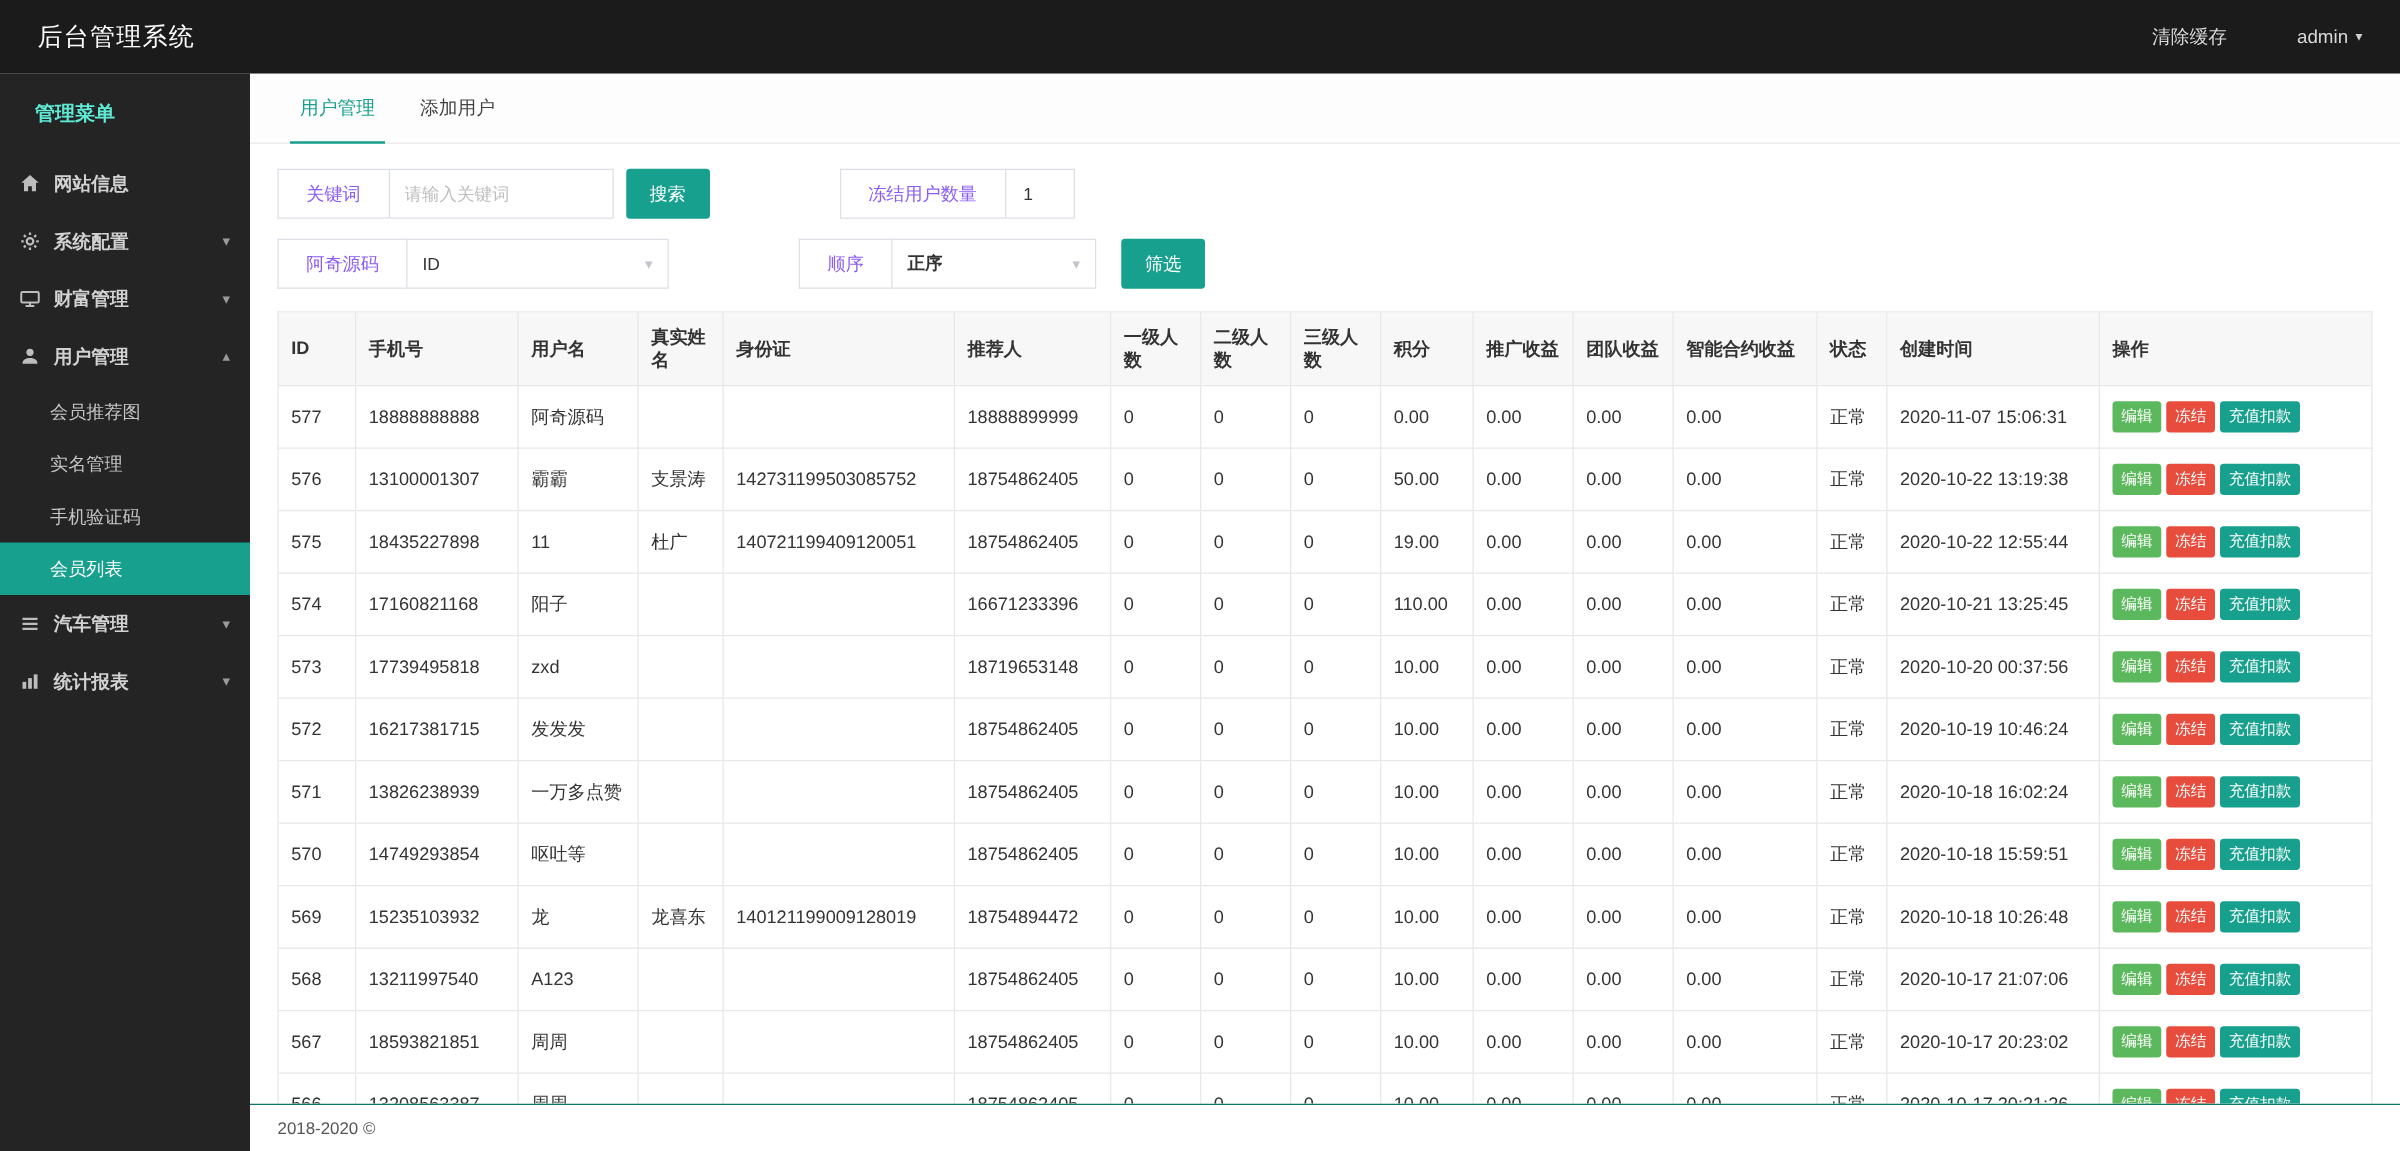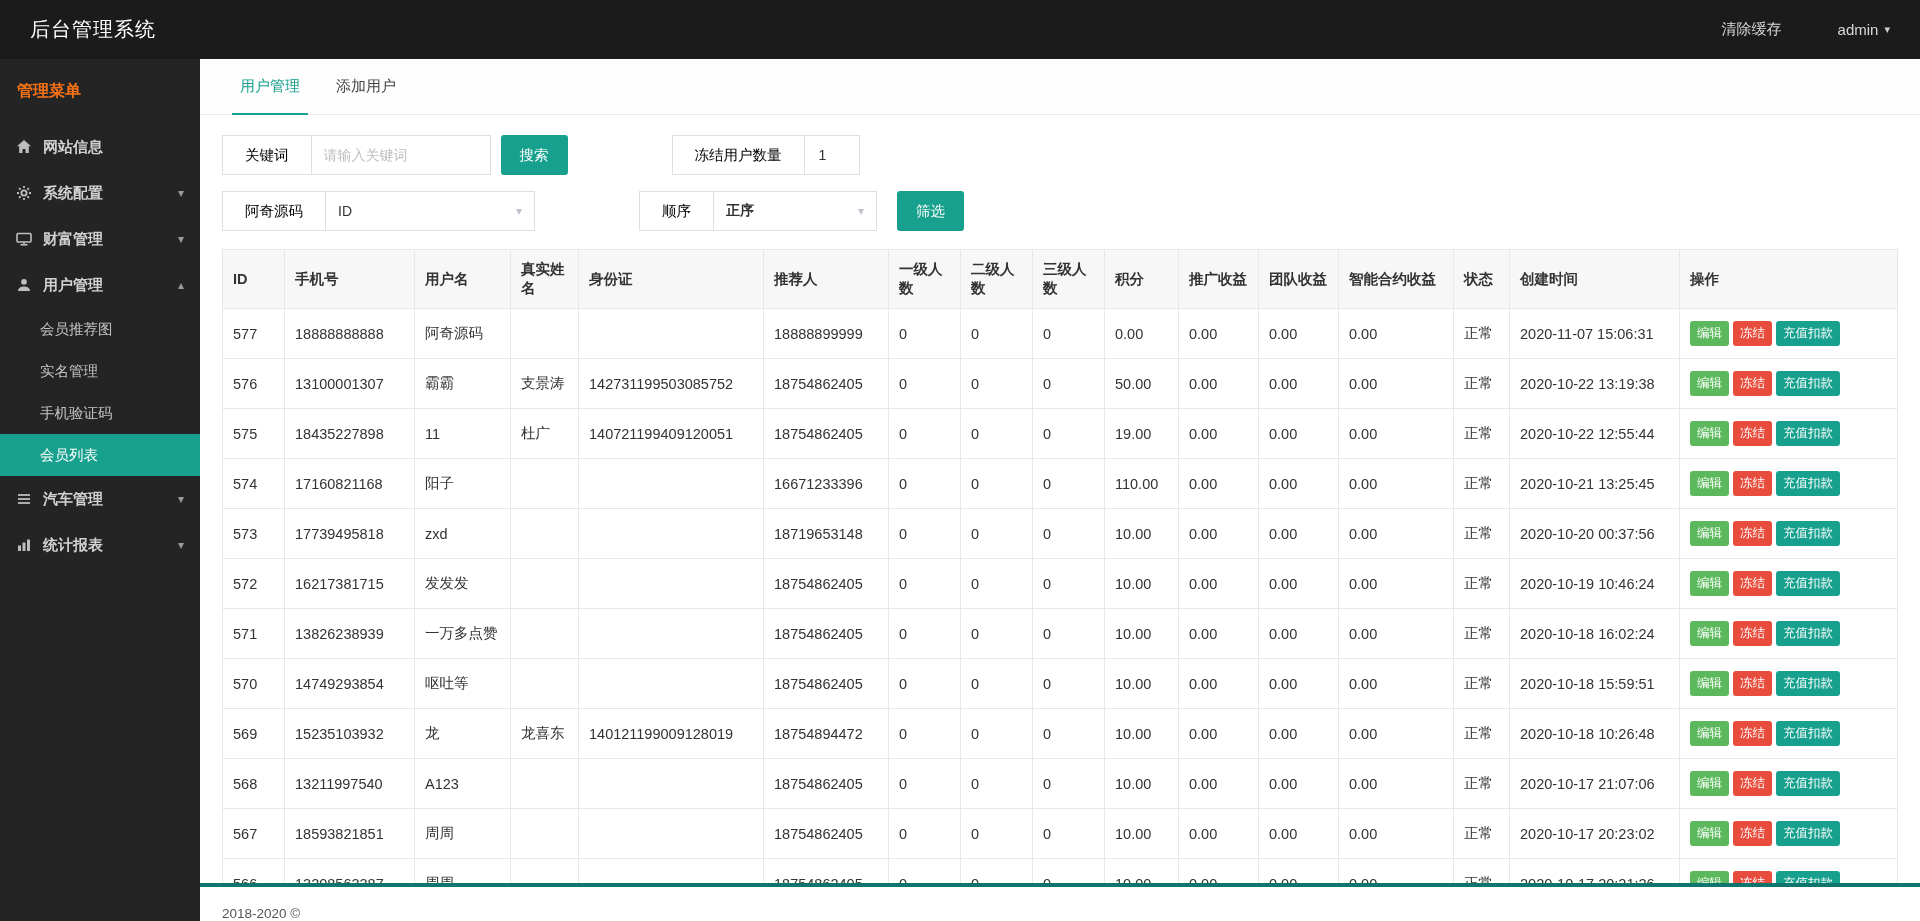--- a/index.html
+++ b/index.html
@@ -21,42 +21,42 @@
     display: flex; align-items: center; padding: 0 30px;
   }
   .header-title { font-size: 20px; color: #fff; letter-spacing: 1px; }
   .header-right { margin-left: auto; display: flex; align-items: center; gap: 56px; font-size: 15px; color: #d8d8d8; }
   .header-link { cursor: pointer; }
   .user-menu { cursor: pointer; display: inline-flex; align-items: center; gap: 6px; }
   .user-menu .caret { font-size: 11px; color: #cfcfcf; }
   
   .layout { display: flex; height: 862px; }
   .sidebar { width: 200px; background: var(--sidebar-bg); flex-shrink: 0; color: #cfcfcf; overflow: hidden; }
-  .menu-title { color: #f97316; font-size: 16px; font-weight: bold; padding: 22px 17px; }
+  .menu-title { color: #5eead4; font-size: 16px; font-weight: bold; padding: 22px 28px; }
   .menu-item { display: flex; align-items: center; height: 46px; padding: 0 16px; font-size: 15px; cursor: pointer; color: #d2d2d2; font-weight: bold; }
   .menu-item .mi-icon { width: 17px; height: 17px; margin-right: 10px; display: inline-flex; align-items: center; color: #bdbdbd; }
   .menu-item .mi-icon svg { width: 16px; height: 16px; }
   .menu-item .chev { margin-left: auto; color: #9a9a9a; font-size: 12px; }
   .submenu { }
   .sub-item { height: 42px; display: flex; align-items: center; padding-left: 40px; font-size: 14.5px; color: #c4c4c4; cursor: pointer; }
   .sub-item.active { background: var(--accent); color: #fff; }
   
   .main { flex: 1; display: flex; flex-direction: column; background: #fff; overflow: hidden; }
   .tabbar { height: 56px; border-bottom: 1px solid #e9e9e9; display: flex; align-items: stretch; padding: 0 22px; background: #fdfdfd; flex-shrink: 0; }
   .tab { padding: 0 18px; font-size: 15px; color: #444; cursor: pointer; position: relative; display: flex; align-items: center; }
   .tab.active { color: var(--accent); }
   .tab.active::after { content: ""; position: absolute; left: 10px; right: 10px; bottom: -1px; height: 2px; background: var(--accent); }
   .content { padding: 20px 22px 0; flex: 1; overflow: hidden; }
   
   .filter-row { display: flex; align-items: center; margin-bottom: 16px; }
   .filter-row.second { margin-bottom: 18px; }
   .group { display: flex; align-items: stretch; height: 40px; }
   .glabel {
     border: 1px solid #dcdfe6; border-right: none; display: flex; align-items: center; justify-content: center;
-    padding: 0 22px; font-size: 14.5px; color: #000000; background: #fff; white-space: nowrap;
+    padding: 0 22px; font-size: 14.5px; color: #8b5cf6; background: #fff; white-space: nowrap;
   }
   .ginput { border: 1px solid #dcdfe6; width: 180px; padding: 0 12px; font-size: 14px; color: #333; outline: none; background: #fff; }
   .ginput::placeholder { color: #bfbfbf; }
   .gvalue { border: 1px solid #dcdfe6; min-width: 56px; display: flex; align-items: center; padding: 0 14px; font-size: 14px; color: #333; }
   .gselect { border: 1px solid #dcdfe6; display: flex; align-items: center; justify-content: space-between; padding: 0 12px; font-size: 14px; color: #333; cursor: pointer; background: #fff; }
   .gselect .sel-caret { color: #c0c4cc; font-size: 12px; margin-left: 10px; }
   .sel-sort { width: 210px; }
   .sel-order { width: 164px; font-weight: bold; }
   .btn {
     border: none; color: #fff; background: var(--accent); height: 40px; padding: 0 19px;
@@ -79,21 +79,21 @@
   col.c-p1, col.c-p2 { width: 80px; } col.c-p3 { width: 115px; }
   col.c-status { width: 56px; } col.c-time { width: 170px; }
   .mini-btn {
     border: none; color: #fff; font-size: 12.5px; padding: 4px 7px; border-radius: 3px;
     cursor: pointer; margin: 2px 4px 2px 0; white-space: nowrap; font-family: inherit;
   }
   .btn-edit { background: var(--edit-green); }
   .btn-freeze { background: var(--freeze-red); }
   .btn-recharge { background: var(--accent); }
   
-  .footer { height: 38px; border-top: 4px solid #0f766e; display: flex; align-items: flex-end; padding: 0 22px; font-size: 13.5px; color: #555; flex-shrink: 0; background: #fff; }
+  .footer { height: 38px; border-top: 1px solid #0f766e; display: flex; align-items: center; padding: 0 22px; font-size: 13.5px; color: #555; flex-shrink: 0; background: #fff; }
 </style>
 </head>
 <body>
 
 <div class="header">
   <div class="header-title">后台管理系统</div>
   <div class="header-right">
     <span class="header-link">清除缓存</span>
     <span class="user-menu">
       <span>admin</span>

